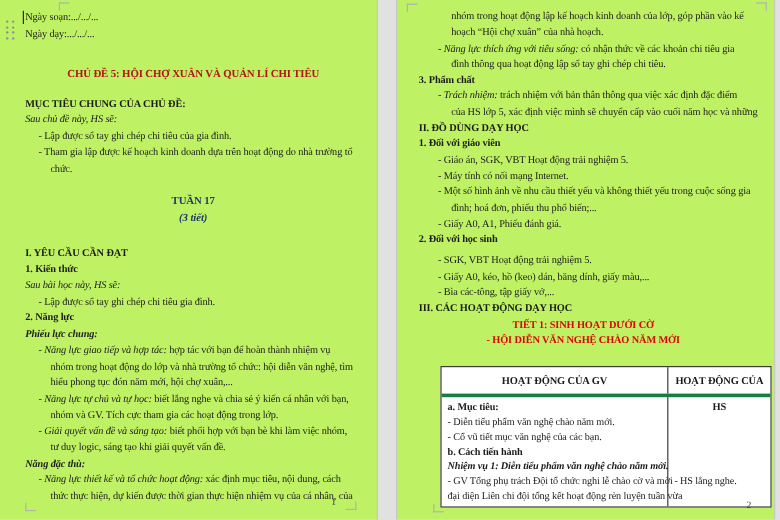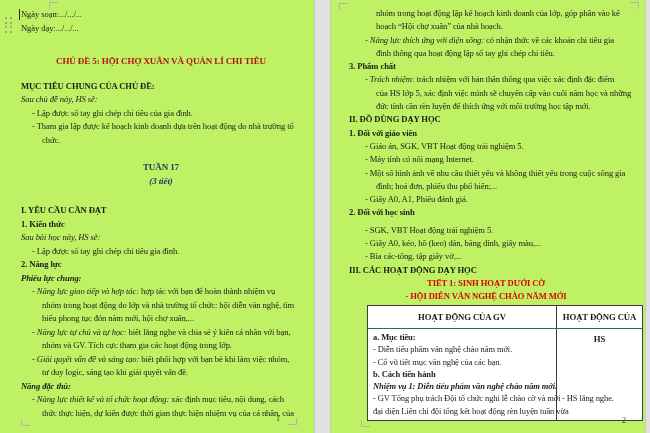--- a/index.html
+++ b/index.html
@@ -33,21 +33,21 @@
   .title-line{font-size:9px;}
   #p1-title{margin-top:20px;}
   #p1-goals{margin-top:11px;}
   #p1-week{margin-top:14px;font-size:9px;}
   #p1-req{margin-top:16px;}
   #p2-materials2{margin-top:4px;}
 
   
   .acttable{position:absolute;left:36px;top:305px;width:274px;border:1px solid #3c3c3c;font-size:8.5px;background:#fff;}
   .trow{display:flex;}
-  .thead{border-bottom:1px solid #15803d;}
+  .thead{border-bottom:3px solid #15803d;}
   .th{height:22px;line-height:22px;text-align:center;font-weight:bold;font-size:8.7px;letter-spacing:-0.1px;}
   .c1{width:189px;border-right:1px solid #3c3c3c;box-sizing:border-box;}
   .c2{flex:1;}
   .td{padding:2px 13px 3px 5px;--lh:12.3px;letter-spacing:-0.1px;}
 
   
   .pagenum{position:absolute;font-size:8px;color:#3a3a3a;}
   #pn1{left:276px;top:414px;}
   #pn2{left:291px;top:416px;}
 
@@ -127,26 +127,25 @@
 
 <div class="page page2">
   <span class="crn tl" style="left:8px;top:3px;"></span>
   <span class="crn tr" style="left:299px;top:2px;"></span>
   <span class="crn bl" style="left:30px;top:420px;"></span>
 
   <div class="content p2c">
     <div id="p2-cont">
         <div class="ln ind-c"><span>nhóm trong hoạt động lập kế hoạch kinh doanh của lớp, góp phần vào kế</span></div>
         <div class="ln ind-c"><span>hoạch “Hội chợ xuân” của nhà hoạch.</span></div>
-        <div class="ln ind-b"><span>- </span><span class="s-i">Năng lực thích ứng với diện sống:</span><span> có nhận thức về các khoản chi tiêu gia</span></div>
+        <div class="ln ind-b"><span>- </span><span class="s-i">Năng lực thích ứng với tiêu sống:</span><span> có nhận thức về các khoản chi tiêu gia</span></div>
         <div class="ln ind-c"><span>đình thông qua hoạt động lập sổ tay ghi chép chi tiêu.</span></div>
         <div class="ln ind-m"><span class="s-b">3. Phẩm chất</span></div>
         <div class="ln ind-b"><span>- </span><span class="s-i">Trách nhiệm:</span><span> trách nhiệm với bản thân thông qua việc xác định đặc điểm</span></div>
         <div class="ln ind-c"><span>của HS lớp 5, xác định việc mình sẽ chuyển cấp vào cuối năm học và những</span></div>
-        <div class="ln ind-c"><span>đức tính cần rèn luyện để thích ứng với môi trường học tập mới.</span></div>
         <div class="ln ind-m"><span class="s-b">II. ĐỒ DÙNG DẠY HỌC</span></div>
         <div class="ln ind-m"><span class="s-b">1. Đối với giáo viên</span></div>
         <div class="ln ind-b"><span>- Giáo án, SGK, VBT Hoạt động trải nghiệm 5.</span></div>
         <div class="ln ind-b"><span>- Máy tính có nối mạng Internet.</span></div>
         <div class="ln ind-b"><span>- Một số hình ảnh về nhu cầu thiết yếu và không thiết yếu trong cuộc sống gia</span></div>
         <div class="ln ind-c"><span>đình; hoá đơn, phiếu thu phổ biến;...</span></div>
         <div class="ln ind-b"><span>- Giấy A0, A1, Phiếu đánh giá.</span></div>
         <div class="ln ind-m"><span class="s-b">2. Đối với học sinh</span></div>
       </div>
     <div id="p2-materials2">

